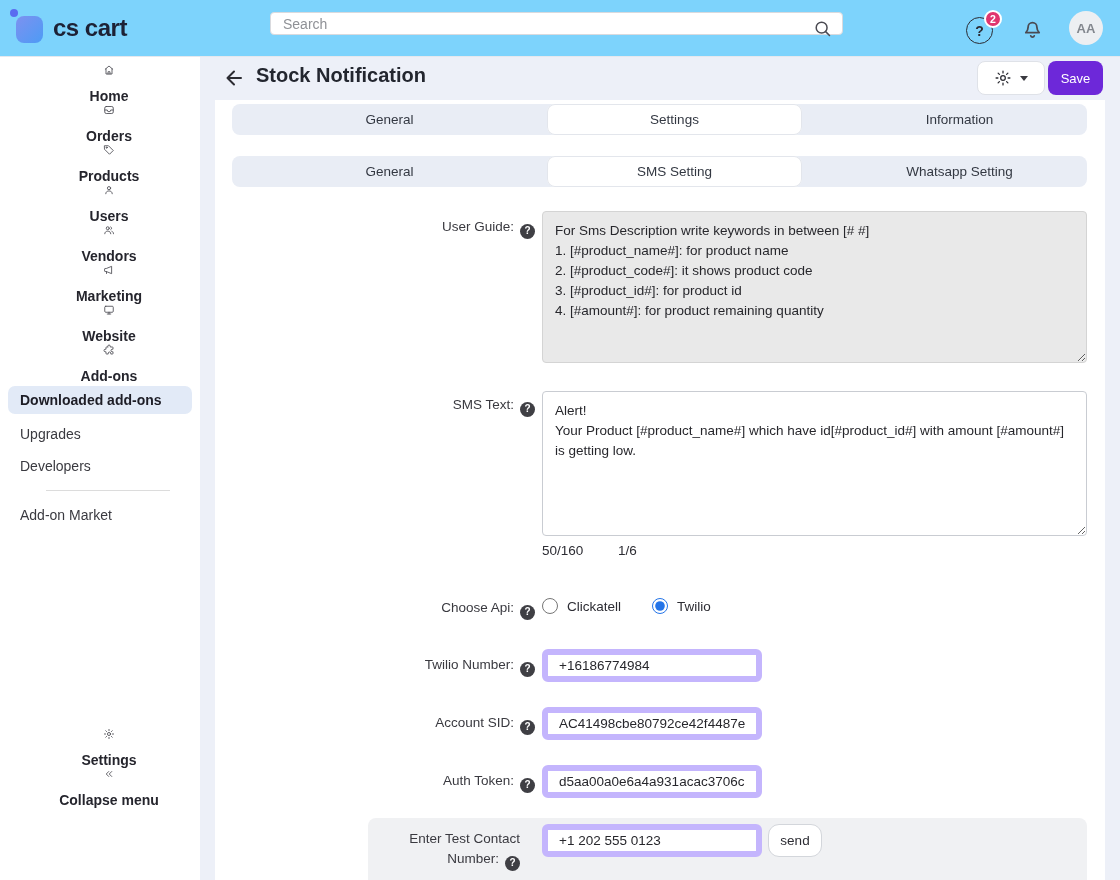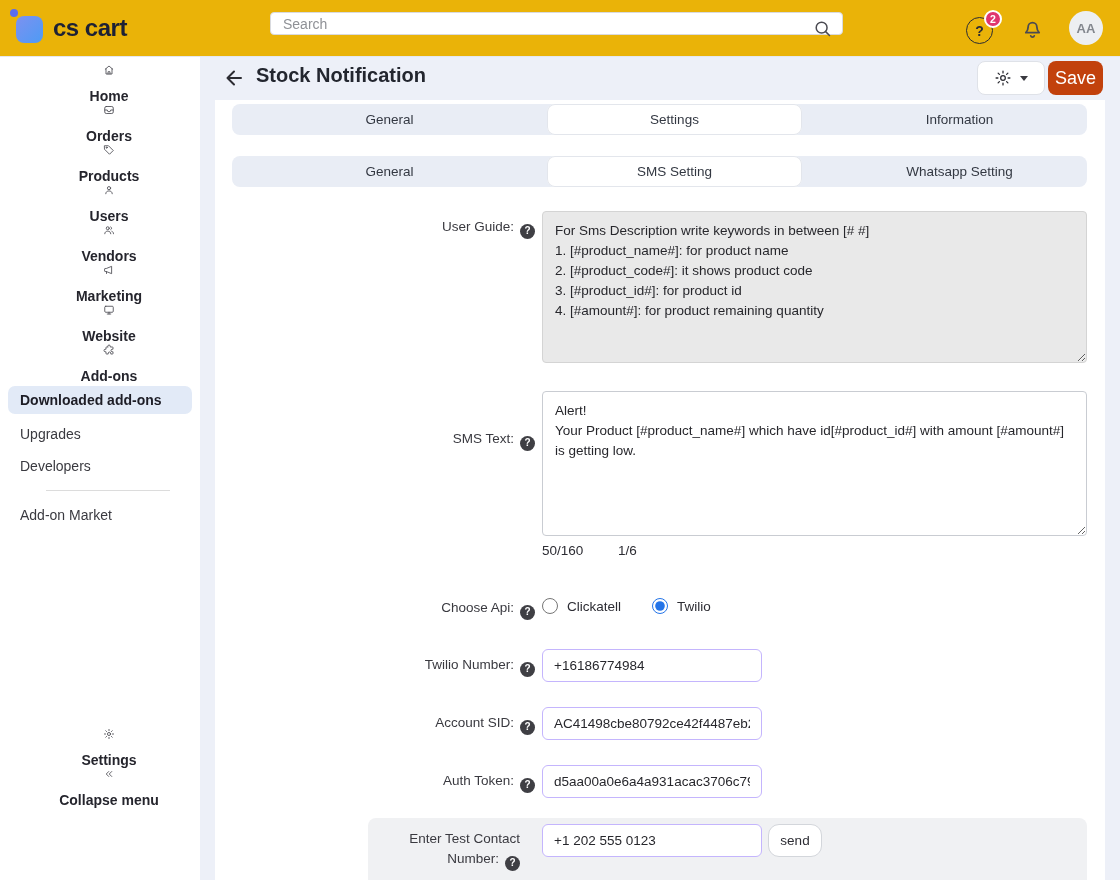--- a/index.html
+++ b/index.html
@@ -4,21 +4,21 @@
 <style>
   * { margin:0; padding:0; box-sizing:border-box; }
   html,body { width:1120px; height:880px; }
   body {
     position:relative; background:#edf0f8; overflow:hidden;
     font-family:"Liberation Sans","DejaVu Sans",sans-serif; color:#2c2c33;
   }
   svg.ic { display:block; fill:none; stroke:#4a4a52; stroke-width:1.7; stroke-linecap:round; stroke-linejoin:round; }
 
   
-  .topbar { position:absolute; left:0; top:0; width:1120px; height:57px; background:#eab308; border-bottom:1px solid #e5e8ee; z-index:5; }
+  .topbar { position:absolute; left:0; top:0; width:1120px; height:57px; background:#7dd3fc; border-bottom:1px solid #e5e8ee; z-index:5; }
   .logo { position:absolute; left:16px; top:13px; display:flex; align-items:center; gap:10px; }
   .logo-mark { position:relative; width:27px; height:27px; border-radius:8px; background:linear-gradient(135deg,#7d91f0,#4d9bf5); margin-top:3px; }
   .logo-mark::before { content:""; position:absolute; left:-6px; top:-7px; width:8px; height:8px; border-radius:50%; background:#5a6cf0; }
   .logo-text { font-size:24px; font-weight:700; color:#1d2135; letter-spacing:-0.5px; }
   .search-wrap { position:absolute; left:270px; top:12px; width:573px; height:23px; }
   .search-wrap input { width:100%; height:100%; border:1px solid #d9dade; border-radius:4px; padding:0 36px 0 12px; font-size:14px; font-family:inherit; color:#333; background:#fff; outline:none; }
   .search-wrap input::placeholder { color:#8f9196; }
   .search-ic { position:absolute; right:10px; top:6px; }
   .help-wrap { position:absolute; left:966px; top:14px; width:30px; height:30px; cursor:pointer; }
   .help-circle { width:27px; height:27px; border:1.6px solid #2b2b33; border-radius:50%; display:flex; align-items:center; justify-content:center; font-size:14px; font-weight:700; color:#2b2b33; margin-top:3px; }
@@ -35,39 +35,39 @@
   .sub-item { height:32px; display:flex; align-items:center; padding-left:20px; font-size:14px; color:#3a3a40; cursor:pointer; }
   .sub-item.active { height:28px; margin:0 8px 4px 8px; padding-left:12px; background:#e2eaf7; border-radius:7px; font-weight:700; color:#1d1d26; }
   .sub-divider { border:none; border-top:1px solid #dcdcdc; margin:8px 30px 8px 46px; }
   .nav-footer { position:absolute; left:0; top:671px; width:200px; }
 
   
   .back-btn { position:absolute; left:222px; top:66px; cursor:pointer; }
   .page-title { position:absolute; left:256px; top:64px; font-size:20px; font-weight:700; color:#23262f; }
   .gear-btn { position:absolute; left:977px; top:61px; width:68px; height:34px; background:#fff; border:1px solid #dfe2e8; border-radius:8px; display:flex; align-items:center; justify-content:center; gap:8px; cursor:pointer; }
   .caret-down { width:0; height:0; border-left:4.5px solid transparent; border-right:4.5px solid transparent; border-top:5px solid #3a3a40; }
-  .save-btn { position:absolute; left:1048px; top:61px; width:55px; height:34px; background:#c2410c; border:none; border-radius:8px; color:#fff; font-size:18px; font-family:inherit; cursor:pointer; }
+  .save-btn { position:absolute; left:1048px; top:61px; width:55px; height:34px; background:#6d28d9; border:none; border-radius:8px; color:#fff; font-size:13px; font-family:inherit; cursor:pointer; }
 
   
   .card { position:absolute; left:215px; top:100px; width:890px; height:780px; background:#fff; overflow:hidden; }
   .tabs { position:absolute; left:17px; width:855px; height:31px; background:#e9edf5; border-radius:8px; display:flex; }
   .tabs.row1 { top:4px; } .tabs.row2 { top:56px; }
   .tab { flex:1; display:flex; align-items:center; justify-content:center; font-size:13.5px; color:#333842; cursor:pointer; border-radius:8px;margin-left:30px; }
   .tab.active { background:#fff; box-shadow:0 0 0 1px #e3e6ec inset; }
 
   .flabel { position:absolute; left:17px; width:303px; text-align:right; font-size:13.5px; color:#3a3a40; line-height:18px; }
   .qicon { display:inline-flex; width:15px; height:15px; border-radius:50%; background:#3f3f44; color:#fff; font-size:10px; font-weight:700; align-items:center; justify-content:center; margin-left:6px; vertical-align:-3px; cursor:pointer; }
   textarea.guide { position:absolute; left:327px; top:111px; width:545px; height:152px; background:#e9e9e9; border:1px solid #d4d4d4; border-radius:4px; padding:9px 12px; font-family:inherit; font-size:13.5px; line-height:1.48; color:#27272c; }
   textarea.sms { position:absolute; left:327px; top:291px; width:545px; height:145px; background:#fff; border:1px solid #c9ccd2; border-radius:4px; padding:9px 12px; font-family:inherit; font-size:13.5px; line-height:1.48; color:#27272c; }
   .counter { position:absolute; top:443px; font-size:13.5px; color:#2c2c33; }
   .counter.chars { left:327px; } .counter.pages { left:403px; }
   .radio-row { position:absolute; left:327px; top:498px; display:flex; align-items:center; gap:9px; font-size:13.5px; color:#2c2c33; }
   .radio-row input { width:16px; height:16px; accent-color:#2474e8; margin-right:0; cursor:pointer; }
   .radio-row label { margin-right:22px; cursor:pointer; }
-  input.tbox { position:absolute; left:327px; width:220px; height:33px; border:1px solid #c4b5fd; border-radius:6px; padding:0 11px; font-family:inherit; font-size:13.5px; color:#27272c; background:#fff; outline:none; }
+  input.tbox { position:absolute; left:327px; width:220px; height:33px; border:6px solid #c4b5fd; border-radius:6px; padding:0 11px; font-family:inherit; font-size:13.5px; color:#27272c; background:#fff; outline:none; }
   .test-panel { position:absolute; left:153px; top:718px; width:719px; height:162px; background:#f0f1f3; border-radius:8px 8px 0 0; }
   .test-label { position:absolute; left:10px; top:11px; width:142px; text-align:right; font-size:13.5px; color:#3a3a40; line-height:20px; }
   .test-panel input.tbox { left:174px; top:6px; }
   .send-btn { position:absolute; left:400px; top:6px; width:54px; height:33px; background:#fff; border:1px solid #d3d6db; border-radius:11px; font-family:inherit; font-size:13.5px; color:#2c2c33; cursor:pointer; }
 </style>
 </head>
 <body>
 
 <div class="topbar">
   <div class="logo">
@@ -207,21 +207,21 @@
 
   <div class="flabel" style="top:118px;">
     <span>User Guide:</span><span class="qicon">?</span>
   </div>
   <textarea class="guide" readonly="" style="">For Sms Description write keywords in between [# #]
 1. [#product_name#]: for product name
 2. [#product_code#]: it shows product code
 3. [#product_id#]: for product id
 4. [#amount#]: for product remaining quantity</textarea>
 
-  <div class="flabel" style="top:296px;margin-top:34px;">
+  <div class="flabel" style="top:296px;">
     <span>SMS Text:</span><span class="qicon">?</span>
   </div>
   <textarea class="sms" style="">Alert!
 Your Product [#product_name#] which have id[#product_id#] with amount [#amount#] is getting low.</textarea>
   <div class="counter chars">50/160</div>
   <div class="counter pages">1/6</div>
 
   <div class="flabel" style="top:499px;">
     <span>Choose Api:</span><span class="qicon">?</span>
   </div>

